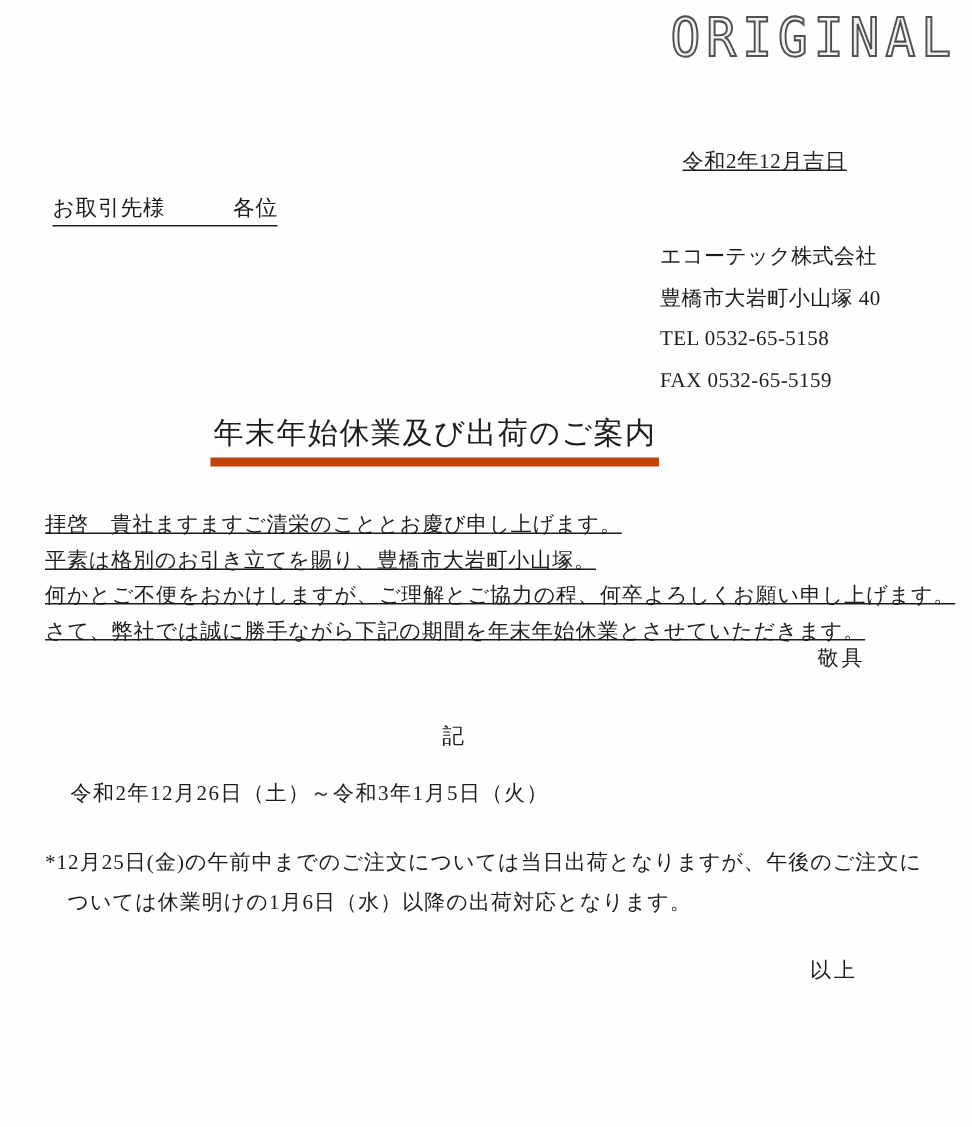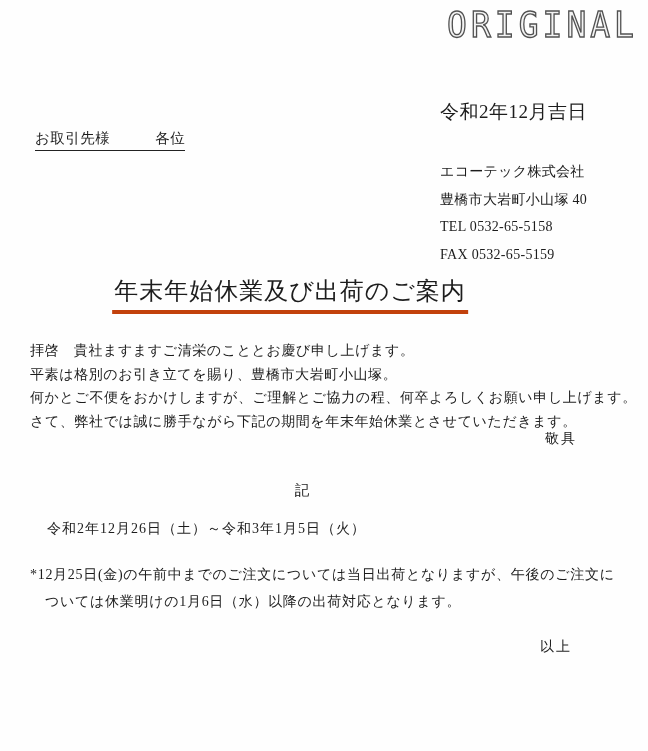--- a/index.html
+++ b/index.html
@@ -28,23 +28,24 @@
     letter-spacing: 4px;
     color: #f2f2f2;
     -webkit-text-stroke: 1.3px #3a3a3a;
     transform: scaleY(1.08);
     transform-origin: top right;
     opacity: 0.88;
   }
 
   .date-line {
     top: 99px;
-    left: 440px;
-    font-size: 19px;
+    left: 455px;
+    font-size: 14px;
     letter-spacing: 0.5px;
+    text-decoration: underline;
   }
 
   .recipient {
     top: 129px;
     left: 35px;
     font-size: 14.5px;
     border-bottom: 1.5px solid #222;
     padding-bottom: 2px;
     letter-spacing: 0.5px;
   }
@@ -54,32 +55,33 @@
     left: 440px;
     font-size: 14px;
     line-height: 27.5px;
     letter-spacing: 0.3px;
   }
 
   .doc-title {
     top: 275px;
     left: 290px;
     transform: translateX(-50%);
-    font-size: 24px;
+    font-size: 20px;
     letter-spacing: 1px;
-    border-bottom: 4px solid #c2410c;
+    border-bottom: 6px solid #c2410c;
     padding: 0 2px 3px 2px;
   }
 
   .body-block {
     top: 339px;
     left: 30px;
     font-size: 14px;
     line-height: 23.5px;
     letter-spacing: 0.6px;
+    text-decoration: underline;
   }
 
   .closing {
     top: 430px;
     left: 577px;
     transform: translateX(-100%);
     font-size: 14px;
     letter-spacing: 2px;
   }
 

